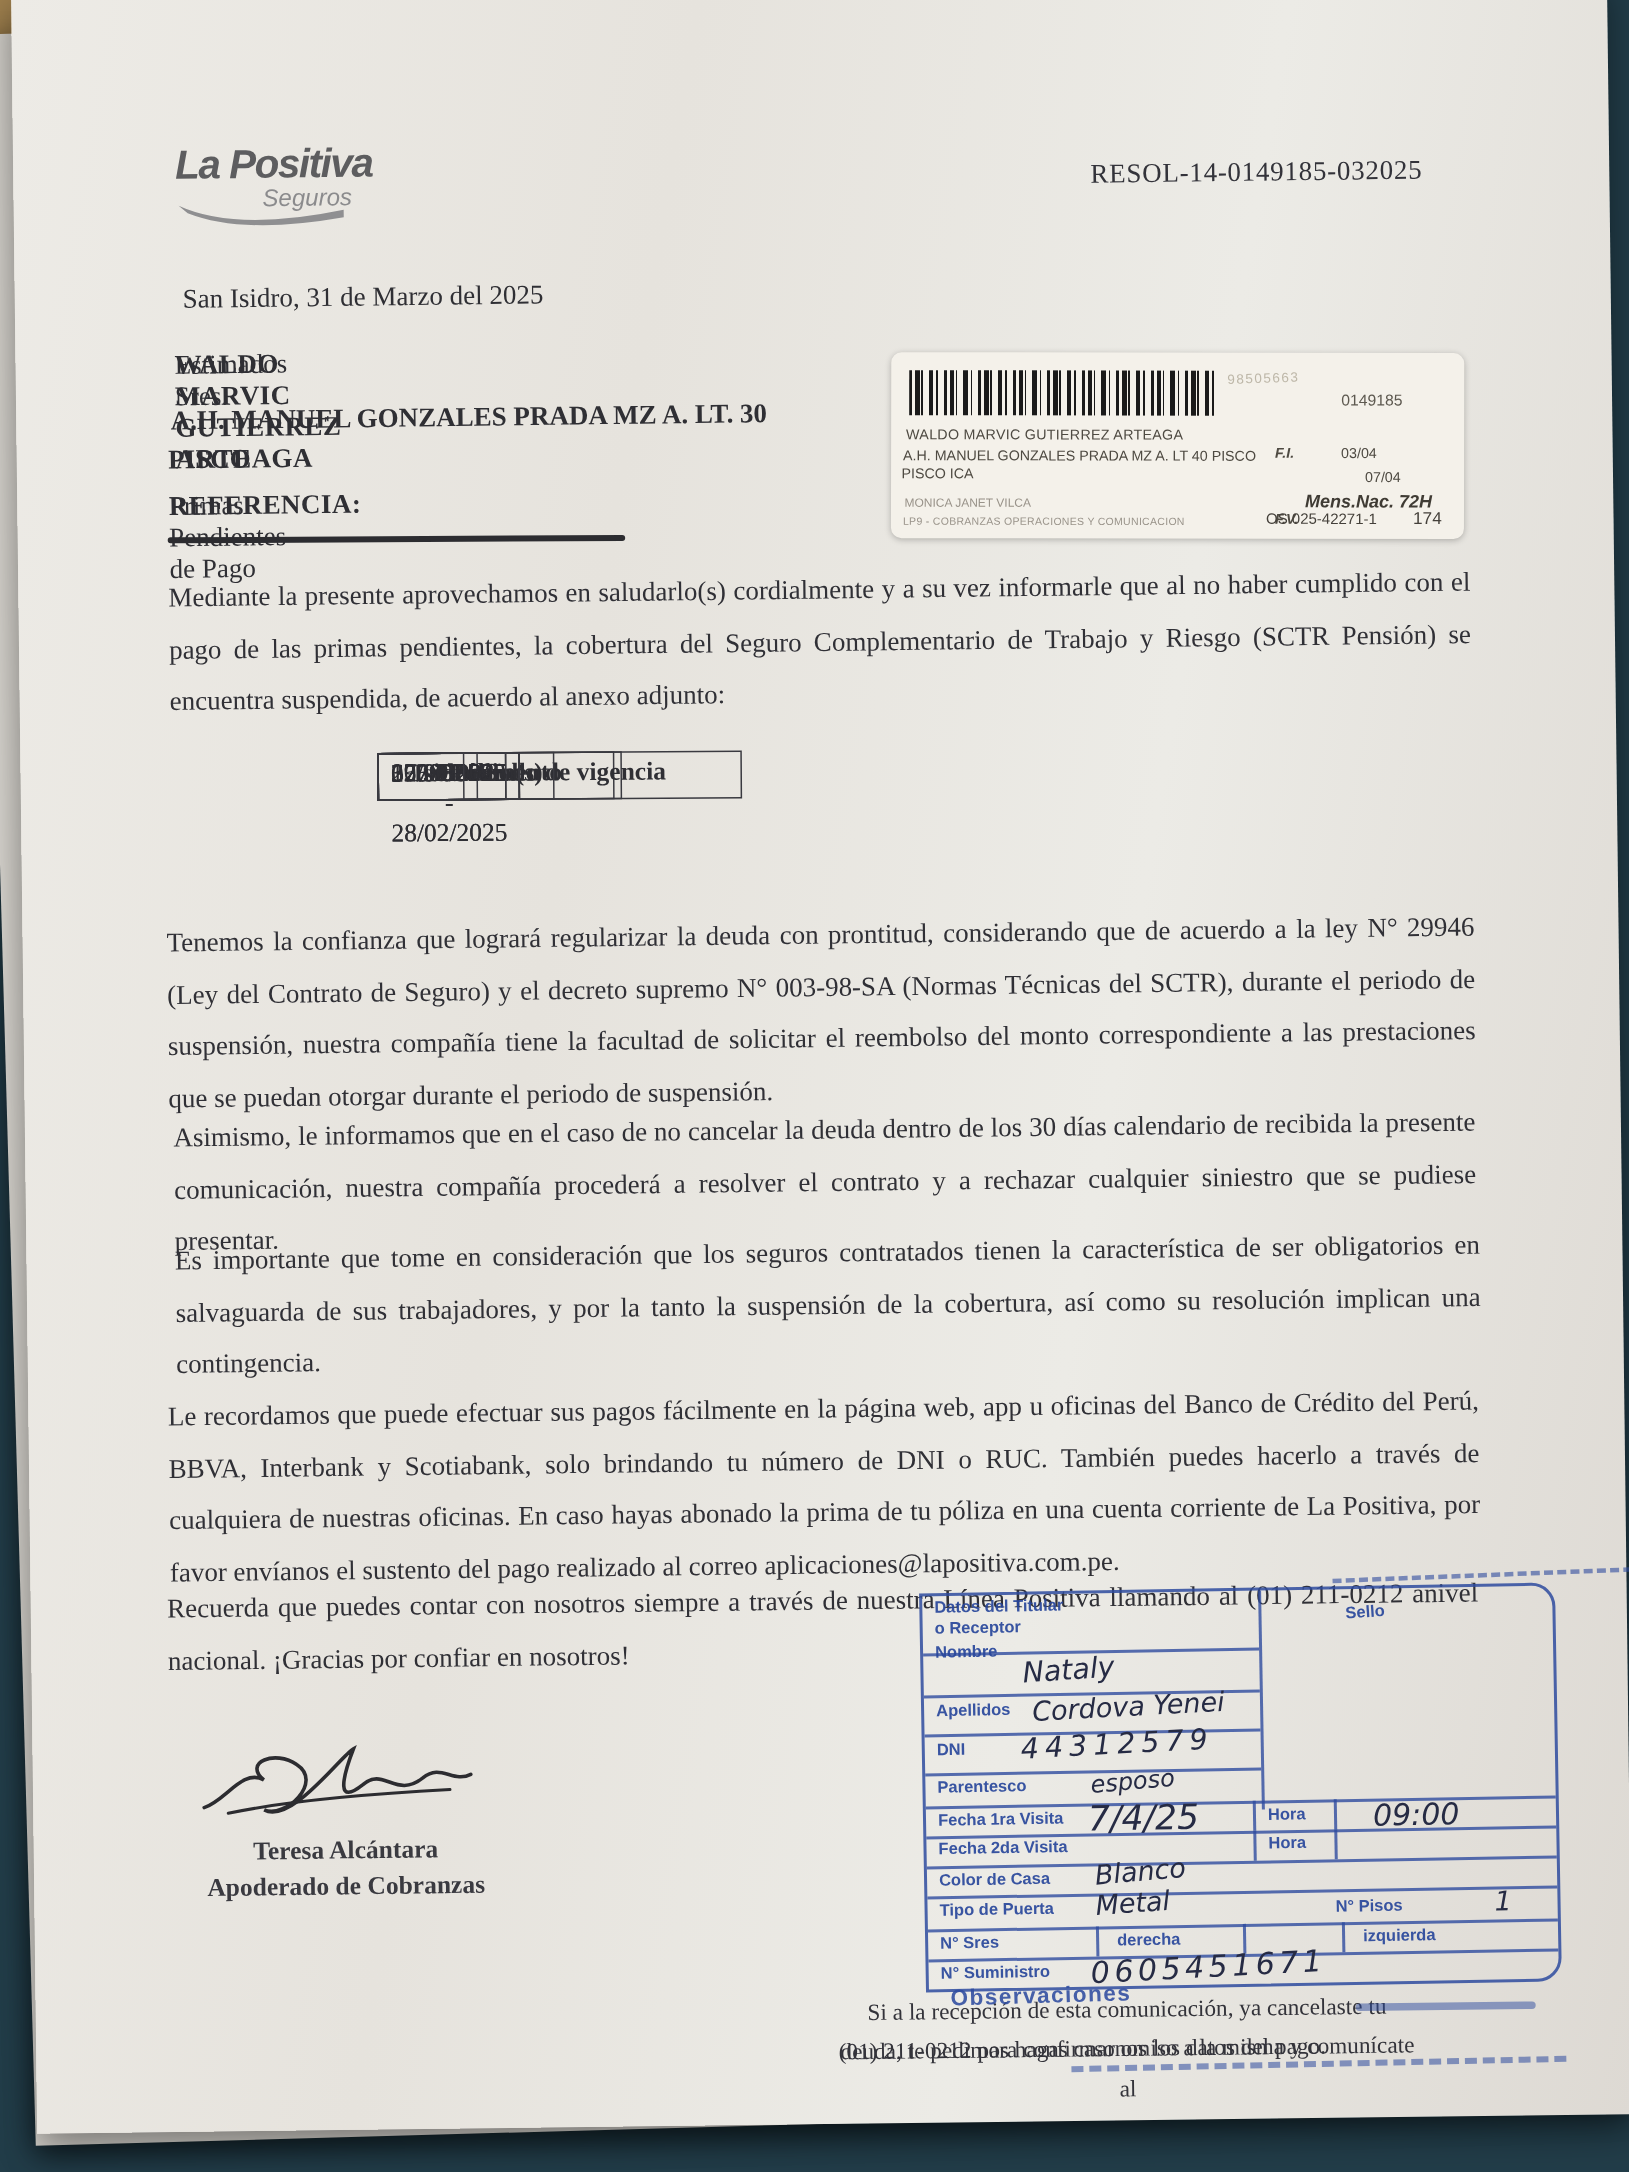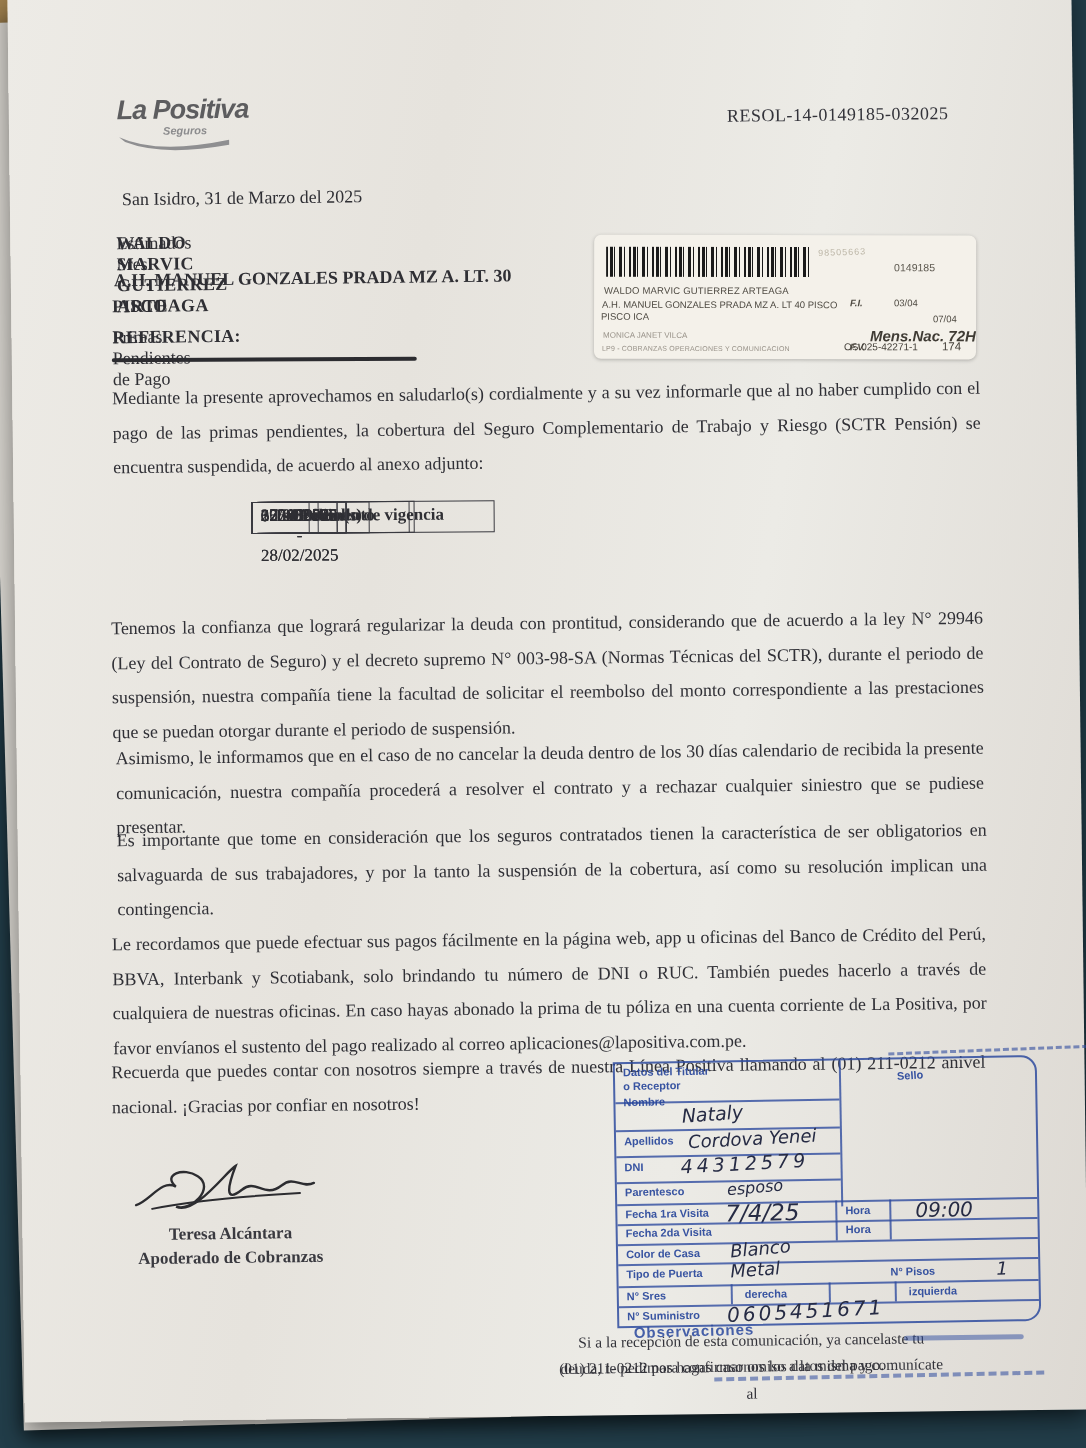--- a/index.html
+++ b/index.html
@@ -11,22 +11,22 @@
                 transform:rotate(-1.6deg);box-shadow:0 6px 18px rgba(0,0,0,.5);}
   .paper{position:absolute;left:16px;top:-12px;width:1064px;height:1428px;
          background:linear-gradient(100deg,#edebe6 0%,#e6e3dd 35%,#ecebe6 65%,#ddd9d3 100%);
          transform:rotate(-0.7deg);box-shadow:0 10px 26px rgba(0,0,0,.45);}
   .paper *{position:absolute;}
 
   
   .brand{left:108px;top:102px;width:170px;height:70px;}
   .brand .nm{left:0;top:0;font-family:"Liberation Sans",sans-serif;font-weight:bold;font-style:italic;
              font-size:27px;color:#5d5d5f;letter-spacing:-1px;width:170px;position:absolute;}
-  .brand .sub{left:46px;top:30px;font-family:"Liberation Sans",sans-serif;font-style:italic;
-              font-size:11px;color:#8b8b8d;position:absolute;font-weight:bold;}
+  .brand .sub{left:58px;top:30px;font-family:"Liberation Sans",sans-serif;font-style:italic;
+              font-size:16px;color:#8b8b8d;position:absolute;}
   .brand svg{left:0;top:38px;position:absolute;}
   .resol{left:718px;top:120px;font-size:18px;color:#33333a;letter-spacing:.5px;}
 
   .dateline{left:112px;top:196px;font-size:18px;color:#2f2f34;}
   .salut{left:106px;top:240px;font-size:18px;color:#2f2f34;}
   .salut b{letter-spacing:.3px;}
   .addr1{left:103px;top:277px;font-size:18px;font-weight:bold;color:#2f2f34;}
   .addr2{left:101px;top:303px;font-size:18px;font-weight:bold;color:#2f2f34;}
   .refline{left:101px;top:334px;font-size:18px;color:#2f2f34;}
   .refline b{letter-spacing:.3px;}
@@ -59,22 +59,22 @@
            #f4f1ea 7px 8px,#1a1a1a 8px 9px,#f4f1ea 9px 13px,#1a1a1a 13px 16px,#f4f1ea 16px 18px,
            #1a1a1a 18px 19px,#f4f1ea 19px 23px);}
   .bc-faint{left:224px;top:12px;font-size:9px;color:#bdb7a8;letter-spacing:1px;transform:rotate(-2deg);}
   .bc-code{left:300px;top:26px;font-size:10.5px;color:#5d5950;}
   .lab-name{left:10px;top:50px;font-size:9.5px;color:#4e4a42;letter-spacing:.2px;}
   .lab-a1{left:8px;top:64px;font-size:9.5px;color:#4e4a42;}
   .lab-a2{left:7px;top:76px;font-size:9.5px;color:#4e4a42;}
   .lab-fi-l{left:256px;top:62px;font-size:9.5px;font-style:italic;font-weight:bold;color:#4e4a42;}
   .lab-fi-v{left:300px;top:62px;font-size:9.5px;color:#4e4a42;}
   .lab-fv-l{left:256px;top:78px;font-size:9.5px;font-style:italic;font-weight:bold;color:#4e4a42;margin-top:28px;}
-  .lab-fv-v{left:307px;top:78px;font-size:9.5px;color:#4e4a42;padding-left:32px;}
-  .lab-mens{left:276px;top:92px;font-size:15px;font-style:italic;font-weight:bold;color:#3f3b34;}
+  .lab-fv-v{left:284px;top:78px;font-size:9.5px;color:#4e4a42;padding-left:32px;}
+  .lab-mens{left:276px;top:92px;font-size:12px;font-style:italic;font-weight:bold;color:#3f3b34;}
   .lab-agent{left:9px;top:96px;font-size:8px;color:#99938a;}
   .lab-dept{left:8px;top:110px;font-size:7px;color:#99938a;letter-spacing:.2px;}
   .lab-os{left:250px;top:106px;font-size:10px;color:#44403a;}
   .lab-seq{left:348px;top:105px;font-size:11.5px;color:#44403a;}
 
   
   .sig-block{left:98px;top:1168px;width:220px;height:110px;text-align:center;}
   .sig-block svg{position:absolute;left:12px;top:0;}
   .sig-name{position:absolute;left:0;top:64px;width:220px;font-size:17px;font-weight:bold;color:#3a3a40;}
   .sig-title{position:absolute;left:0;top:88px;width:220px;font-size:17px;font-weight:bold;color:#3a3a40;}

